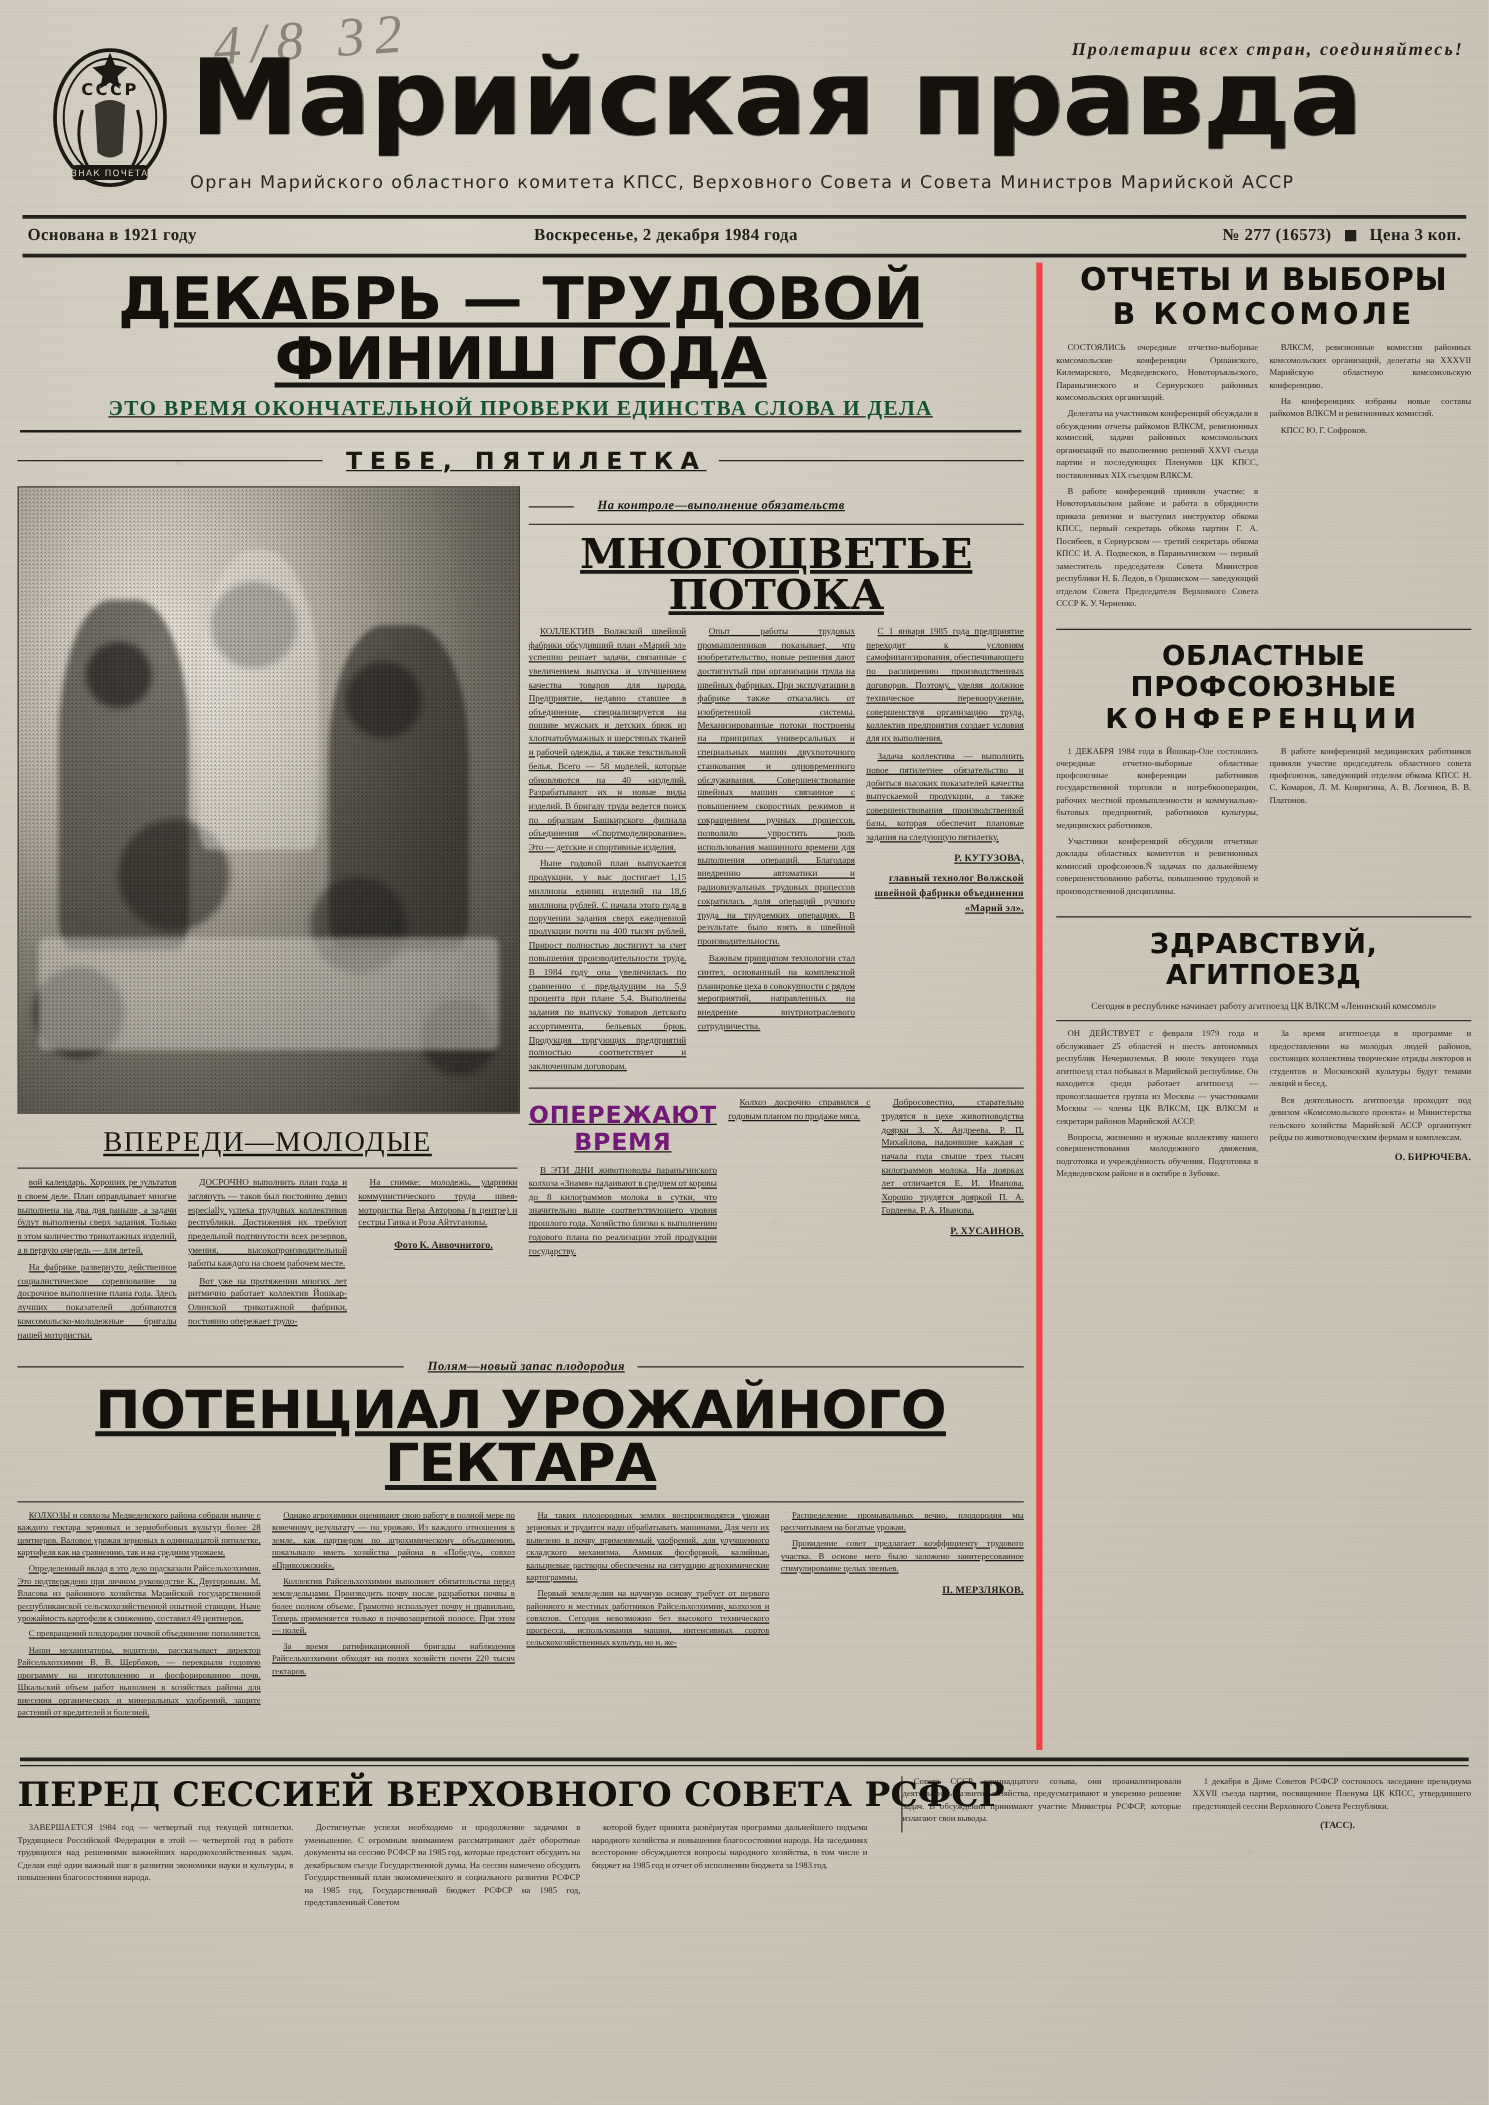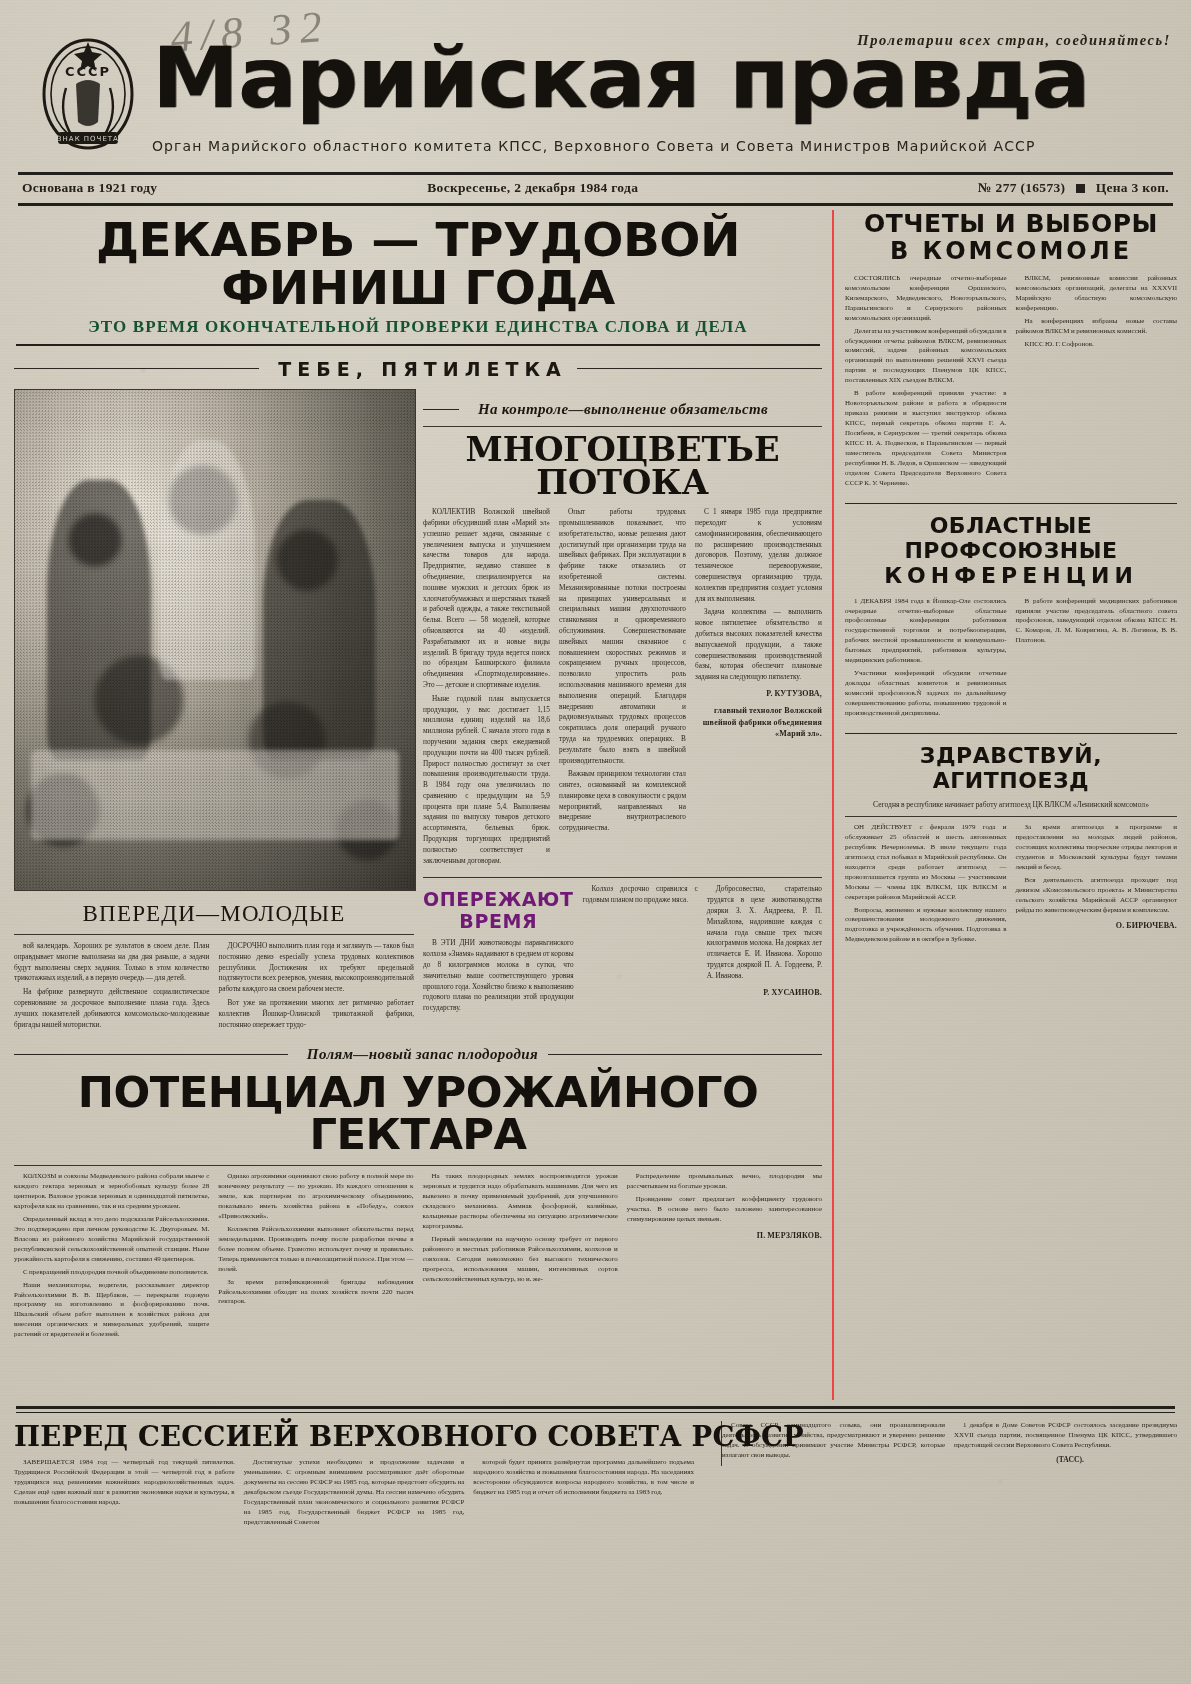--- a/index.html
+++ b/index.html
@@ -70,21 +70,21 @@
     font-family:"Liberation Serif", serif;font-weight:700;font-size:13.5px;
     color:#24201a;letter-spacing:.3px;
   }
   .dateline .mid{flex:0 0 auto;margin-left:-70px;}
   .sq{display:inline-block;width:9px;height:9px;background:#24201a;
       vertical-align:middle;margin:0 7px;}
 
   
   .body-wrap{display:flex;gap:0;margin-top:4px;height:1190px;}
   .left-zone{width:820px;flex:0 0 820px;padding-right:10px;box-sizing:border-box;
-             border-right:2px solid #ef4444;}
+             border-right:5px solid #ef4444;text-decoration:underline;}
   .right-zone{flex:1;padding-left:11px;box-sizing:border-box;}
 
   
   .bigheadline{
     font-family:"DejaVu Sans", sans-serif;font-weight:700;
     font-size:47px;line-height:1.02;letter-spacing:-.5px;
     text-align:center;color:#14110d;
     transform:scaleX(1.03);transform-origin:center;
     margin-top:6px;
   }
@@ -98,21 +98,21 @@
   .banner{
     display:flex;align-items:center;gap:10px;margin:9px 0 6px 0;
   }
   .banner .line{flex:1;border-top:1.5px solid #2b261f;}
   .banner .txt{
     font-family:"DejaVu Sans", sans-serif;font-weight:600;
     font-size:19px;letter-spacing:6px;color:#1b1812;white-space:nowrap;
   }
   .banner-it .txt{
     font-family:"Liberation Serif", serif;font-style:italic;font-weight:700;
-    font-size:15px;letter-spacing:.4px;
+    font-size:10px;letter-spacing:.4px;
   }
 
   
   .row-main{display:flex;gap:9px;}
   .photo-col{width:400px;flex:0 0 400px;}
   .photo{
     width:100%;height:500px;position:relative;overflow:hidden;
     border:1px solid #3c362c;
     background:
       radial-gradient(ellipse at 28% 26%, #efe9de 0%, #bdb6a8 30%, #6e6a60 65%, #3a3731 100%),
@@ -283,20 +283,24 @@
 
           <div class="cols">
             <div class="col txt">
               <p>вой календарь. Хороших ре зультатов в своем деле. План оправдывает многие выполнена на два дня раньше, а задачи будут выполнены сверх задания. Только в этом количество трикотажных изделий, а в первую очередь — для детей.</p>
               <p>На фабрике развернуто действенное социалистическое соревнование за досрочное выполнение плана года. Здесь лучших показателей добиваются комсомольско-молодежные бригады нашей мотористки.</p>
             </div>
             <div class="col txt">
               <p>ДОСРОЧНО выполнить план года и заглянуть — таков был постоянно девиз especially успеха трудовых коллективов республики. Достижения их требуют предельной подтянутости всех резервов, умения, высокопроизводительной работы каждого на своем рабочем месте.</p>
               <p>Вот уже на протяжении многих лет ритмично работает коллектив Йошкар-Олинской трикотажной фабрики, постоянно опережает трудо-</p>
             </div>
+            <div class="col txt">
+              <p>На снимке: молодежь, ударники коммунистического труда швея-мотористка Вера Авторова (в центре) и сестры Ганка и Роза Айтугановы.</p>
+              <div class="photo-credit">Фото К. Аввочнитого.</div>
+            </div>
           </div>
         </div>
 
         <div class="art-col">
           <div class="banner banner-it">
             <div class="line" style="max-width:36px;"></div>
             <div class="txt">На контроле—выполнение обязательств</div>
           </div>
           <div class="cap-rule"></div>
 

